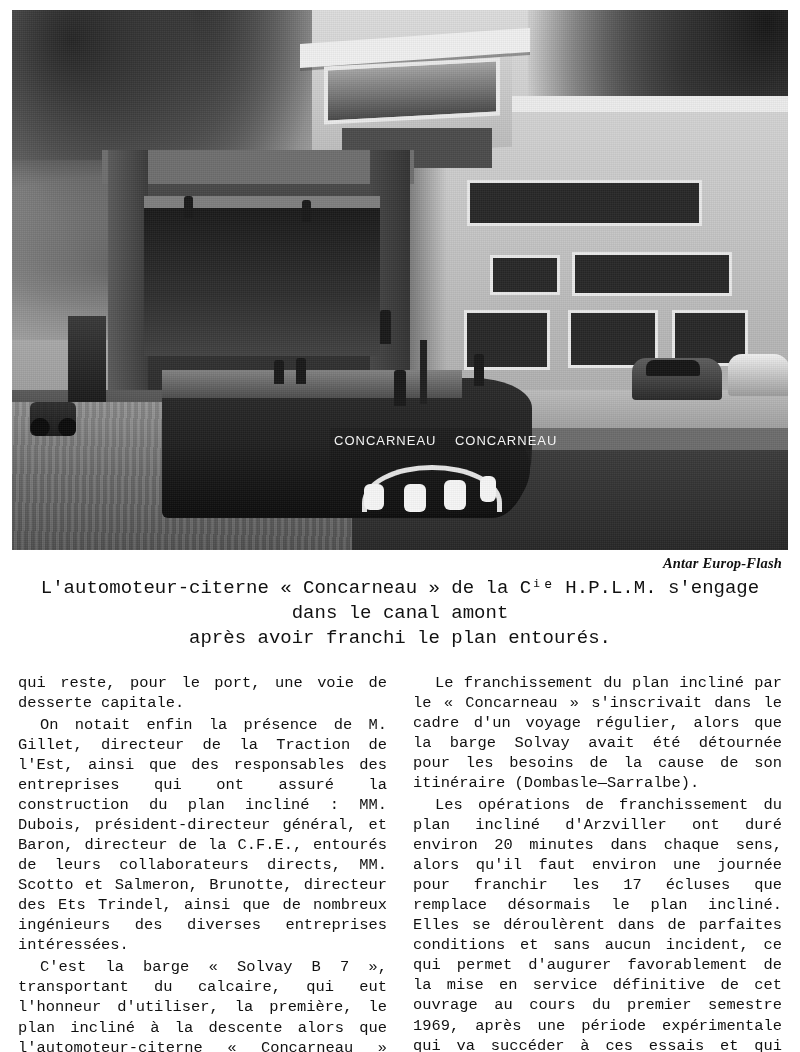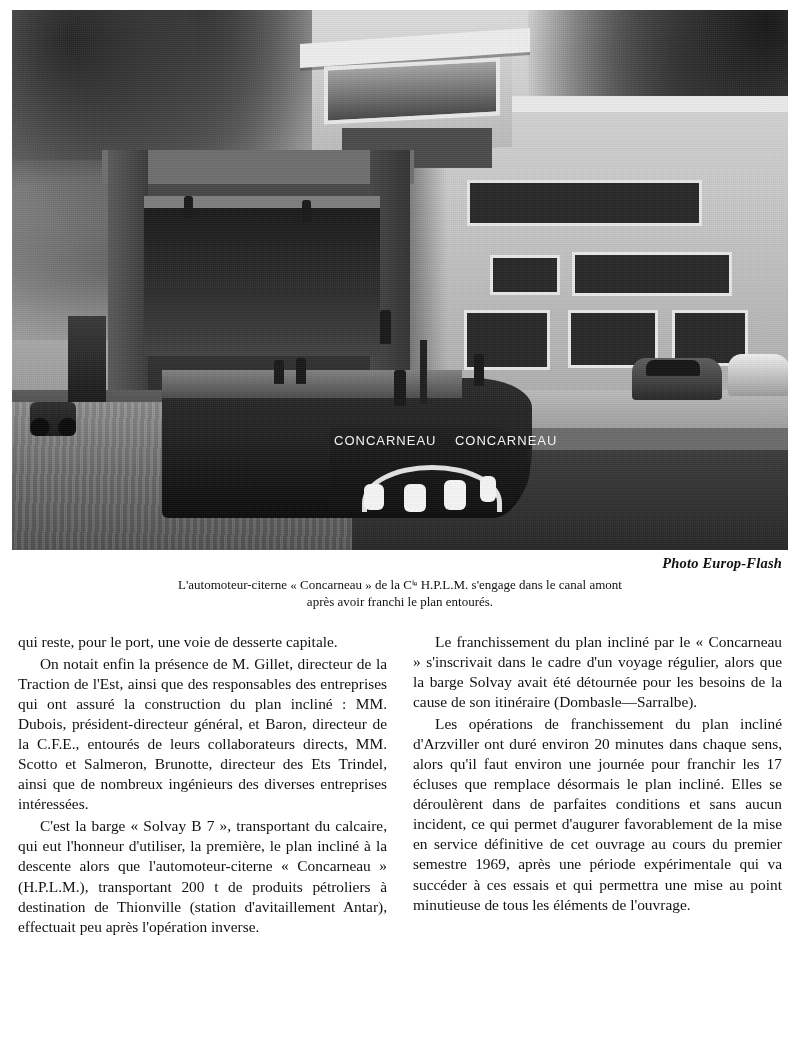--- a/index.html
+++ b/index.html
@@ -306,42 +306,44 @@
     text-align: right;
     font-family: "Liberation Serif", serif;
     font-style: italic;
     font-weight: bold;
     font-size: 14.5px;
     padding: 5px 6px 0 0;
     letter-spacing: 0.2px;
   }
   .caption {
     text-align: center;
-    font-size: 13px;
+    font-size: 19px;
     line-height: 1.32;
     margin: 4px 24px 0 24px;
+    font-family: Liberation Mono, monospace;
   }
 
   
   .columns {
     display: flex;
     gap: 26px;
     margin-top: 22px;
     padding: 0 6px;
   }
   .col {
     flex: 1 1 0;
     font-size: 15.4px;
     line-height: 1.30;
     text-align: justify;
     hyphens: manual;
   }
   .col p {
     margin: 0 0 2px 0;
     text-indent: 22px;
+    font-family: Liberation Mono, monospace;
   }
   .col p.noindent { text-indent: 0; }
 </style>
 </head>
 <body>
 
 <div class="page">
 
   <div class="photo-block">
     <div class="photo">
@@ -403,21 +405,21 @@
       <div class="car car1"></div>
       <div class="car-win cw1"></div>
       <div class="car car2"></div>
       <div class="moto"></div>
       <div class="bollard"></div>
       <div class="post"></div>
 
       <div class="grain"></div>
     </div>
 
-    <div class="photo-credit">Photo Europ-Flash</div>
+    <div class="photo-credit">Antar Europ-Flash</div>
   </div>
 
   <div class="caption">
     <span>L'automoteur-citerne « Concarneau » de la Cⁱᵉ H.P.L.M. s'engage dans le canal amont</span><br>
     <span>après avoir franchi le plan entourés.</span>
   </div>
 
   <div class="columns">
     <div class="col">
       <p class="noindent">qui reste, pour le port, une voie de desserte capitale.</p>

